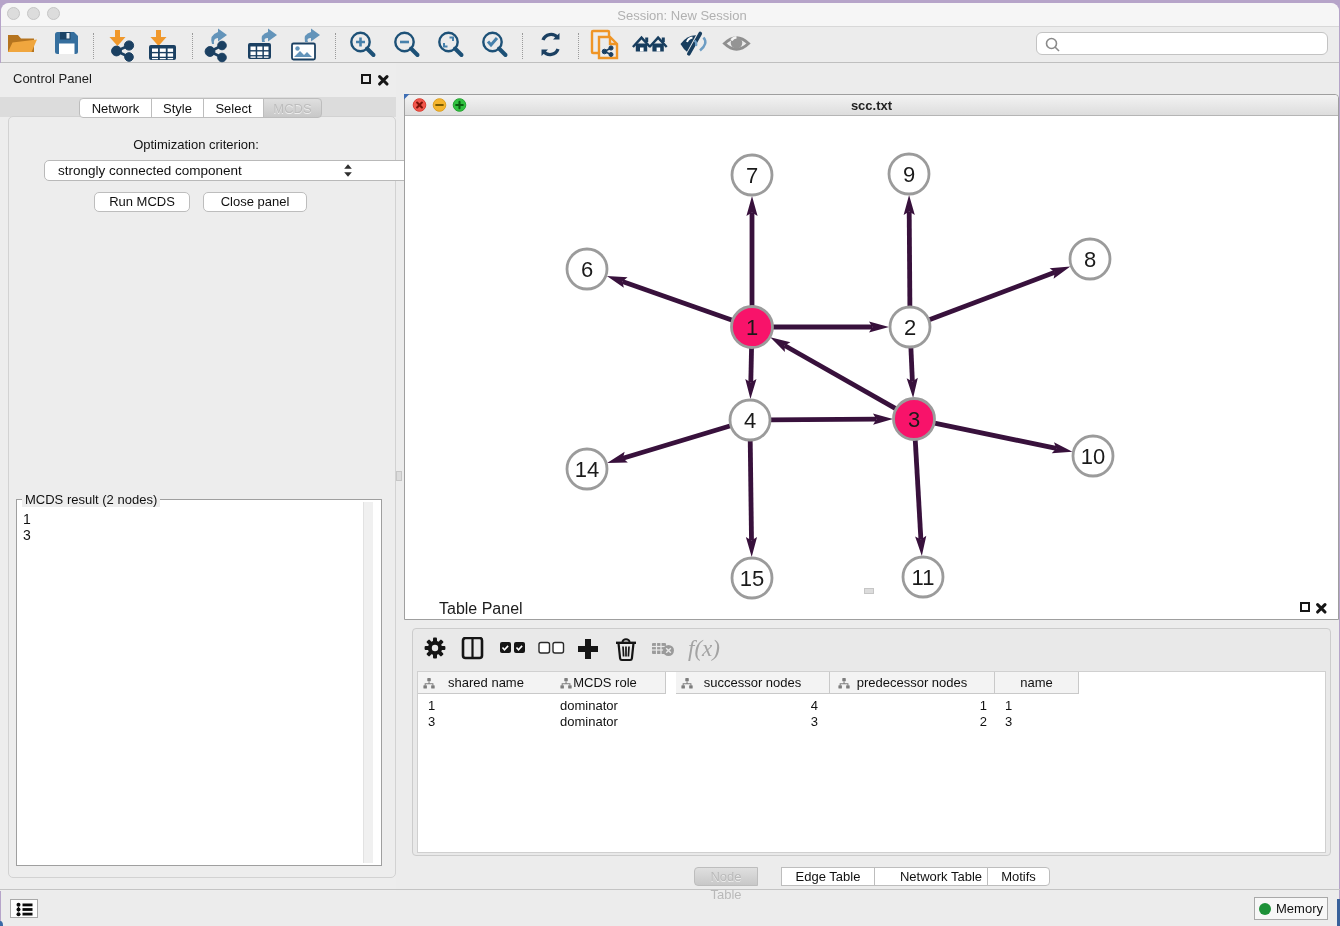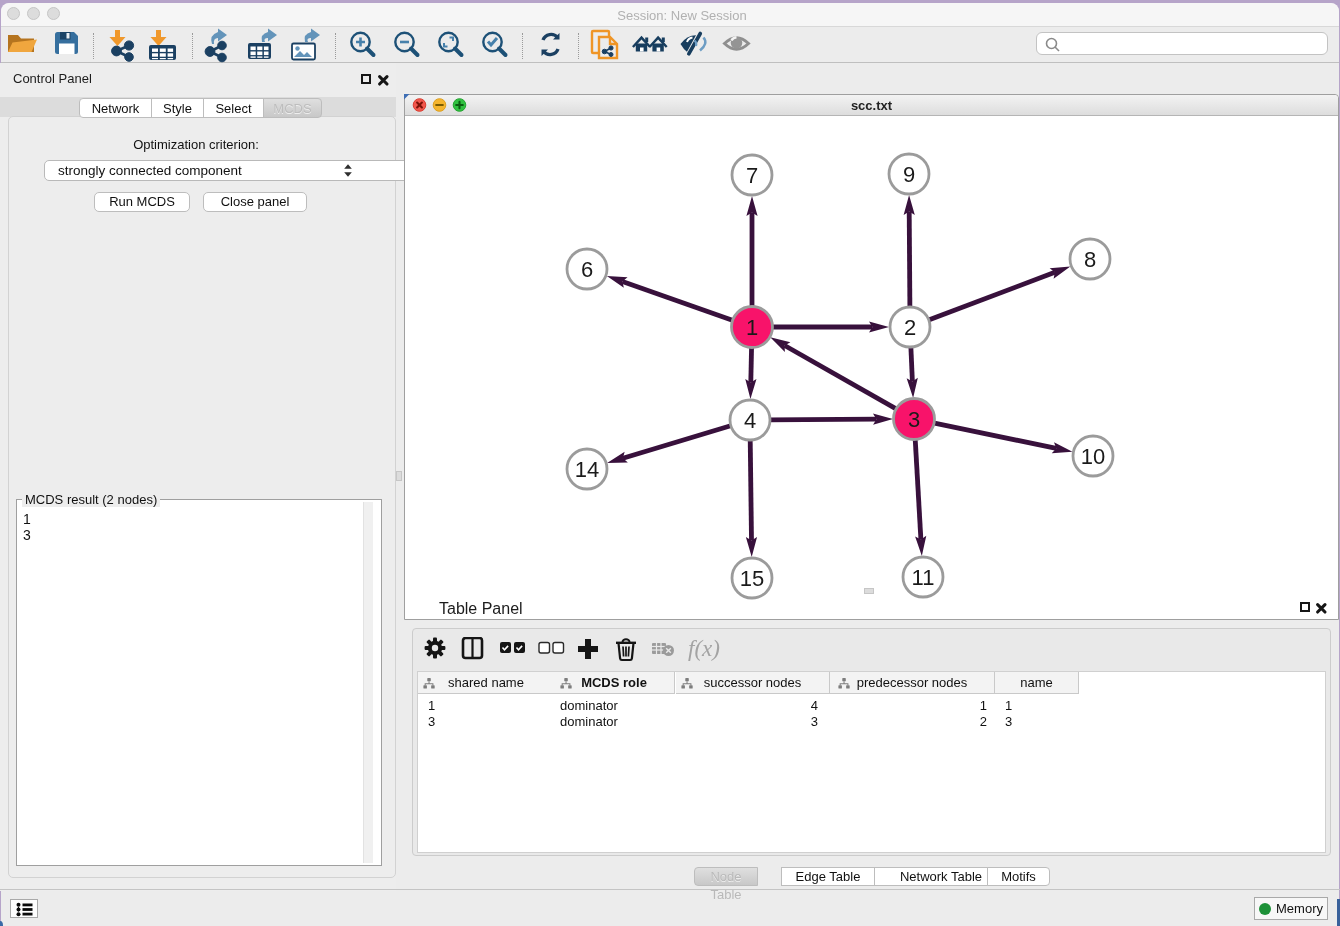--- a/index.html
+++ b/index.html
@@ -374,21 +374,21 @@
             <line x1="249" y1="6" x2="249" y2="17"></line>
           </g>
         <circle cx="256.5" cy="13.5" r="5.5"></circle>
         <path d="M254.2 11.2 l4.6 4.6 M258.8 11.2 l-4.6 4.6" stroke="#e9e9e9" stroke-width="1.4"></path>
       </g>
 
       <text x="276" y="19" font-family="Liberation Serif, serif" font-style="italic" font-size="23px" fill="#a3a3a3">f(x)</text>
     </svg>
     <div class="tp-table" id="tptable">
       <div class="th" style="left:0;width:137px;">shared name</div>
-      <div class="th" style="left:136px;width:121px;font-weight:bold;">MCDS role</div>
+      <div class="th" style="left:127px;width:121px;">MCDS role</div>
       <div class="th" style="left:258px;width:154px;">successor nodes</div>
       <div class="th" style="left:412px;width:165px;">predecessor nodes</div>
       <div class="th" style="left:577px;width:84px;">name</div>
       <svg class="abs" style="left:5px;top:6px;" width="13" height="12" viewBox="0 0 14 13">
           <g fill="#7d7d7d">
             <rect x="4.6" y="0" width="3.8" height="3.6" rx="0.7"></rect>
             <rect x="0.4" y="7.8" width="3.8" height="3.6" rx="0.7"></rect>
             <rect x="8.8" y="7.8" width="3.8" height="3.6" rx="0.7"></rect>
             <path d="M6.5 3.6 v2.2 M2.3 7.8 v-1.6 h8.4 v1.6" stroke="#7d7d7d" stroke-width="1.1" fill="none"></path>
           </g>

